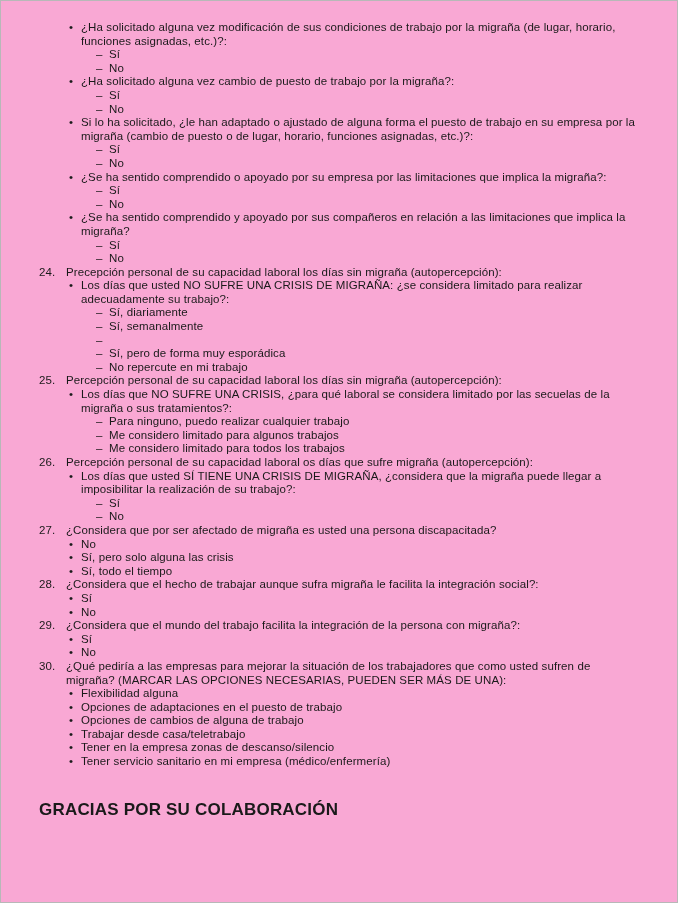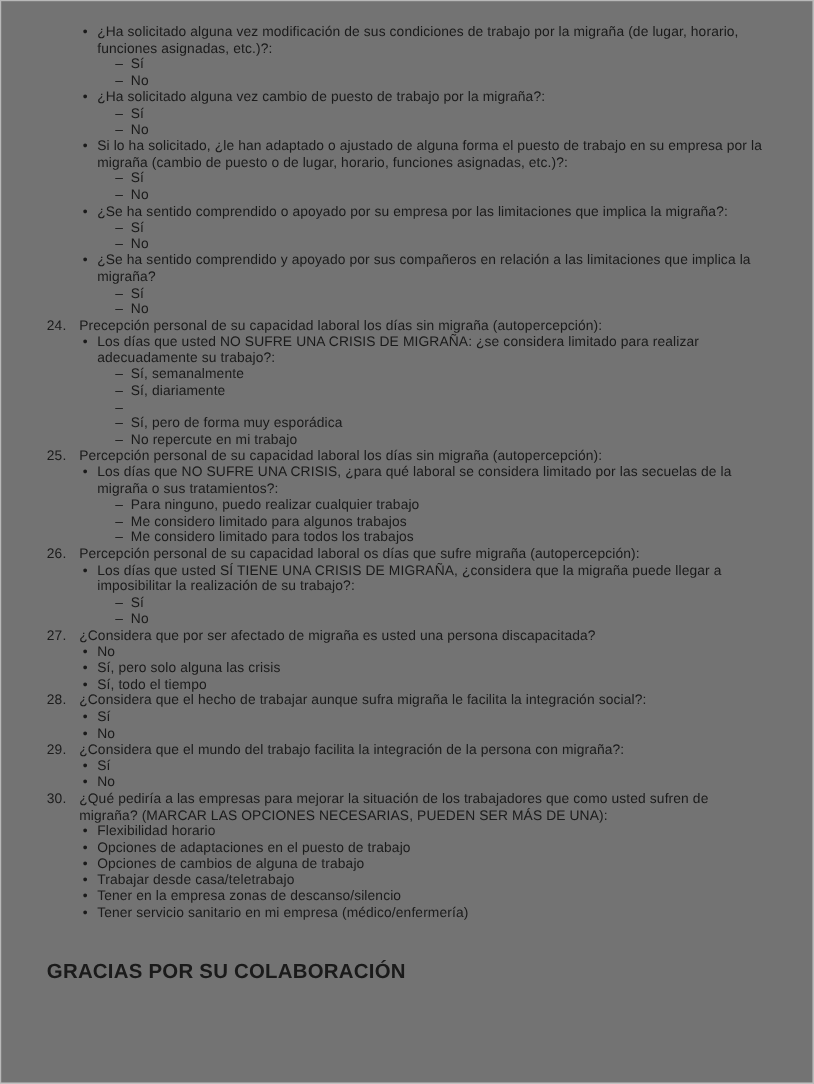--- a/index.html
+++ b/index.html
@@ -4,21 +4,21 @@
 <style>
   html, body {
     margin: 0;
     padding: 0;
     background: #ffffff;
   }
   .page {
     box-sizing: border-box;
     width: 678px;
     height: 903px;
-    background: #737373;
+    background: #f9a8d4;
     border: 1px solid #b8b8b8;
     font-family: "Liberation Sans", "DejaVu Sans", sans-serif;
     color: #1a1a1a;
     overflow: hidden;
   }
   .content {
     padding: 20px 36px 0 38px;
   }
   .row {
     display: flex;
@@ -135,25 +135,25 @@
       <div class="row numbered">
         <span class="num">24.</span>
         <span class="txt">Precepción personal de su capacidad laboral los días sin migraña (autopercepción):</span>
       </div>
       <div class="row bullet">
         <span class="marker"></span>
         <span class="txt">Los días que usted NO SUFRE UNA CRISIS DE MIGRAÑA: ¿se considera limitado para realizar adecuadamente su trabajo?:</span>
       </div>
       <div class="row dash">
         <span class="marker"></span>
+        <span class="txt">Sí, diariamente</span>
+      </div>
+      <div class="row dash">
+        <span class="marker"></span>
         <span class="txt">Sí, semanalmente</span>
-      </div>
-      <div class="row dash">
-        <span class="marker"></span>
-        <span class="txt">Sí, diariamente</span>
       </div>
       <div class="row dash">
         <span class="marker"></span>
       </div>
       <div class="row dash">
         <span class="marker"></span>
         <span class="txt">Sí, pero de forma muy esporádica</span>
       </div>
       <div class="row dash">
         <span class="marker"></span>
@@ -234,21 +234,21 @@
       <div class="row bullet">
         <span class="marker"></span>
         <span class="txt">No</span>
       </div>
       <div class="row numbered">
         <span class="num">30.</span>
         <span class="txt">¿Qué pediría a las empresas para mejorar la situación de los trabajadores que como usted sufren de migraña? (MARCAR LAS OPCIONES NECESARIAS, PUEDEN SER MÁS DE UNA):</span>
       </div>
       <div class="row bullet">
         <span class="marker"></span>
-        <span class="txt">Flexibilidad horario</span>
+        <span class="txt">Flexibilidad alguna</span>
       </div>
       <div class="row bullet">
         <span class="marker"></span>
         <span class="txt">Opciones de adaptaciones en el puesto de trabajo</span>
       </div>
       <div class="row bullet">
         <span class="marker"></span>
         <span class="txt">Opciones de cambios de alguna de trabajo</span>
       </div>
       <div class="row bullet">

